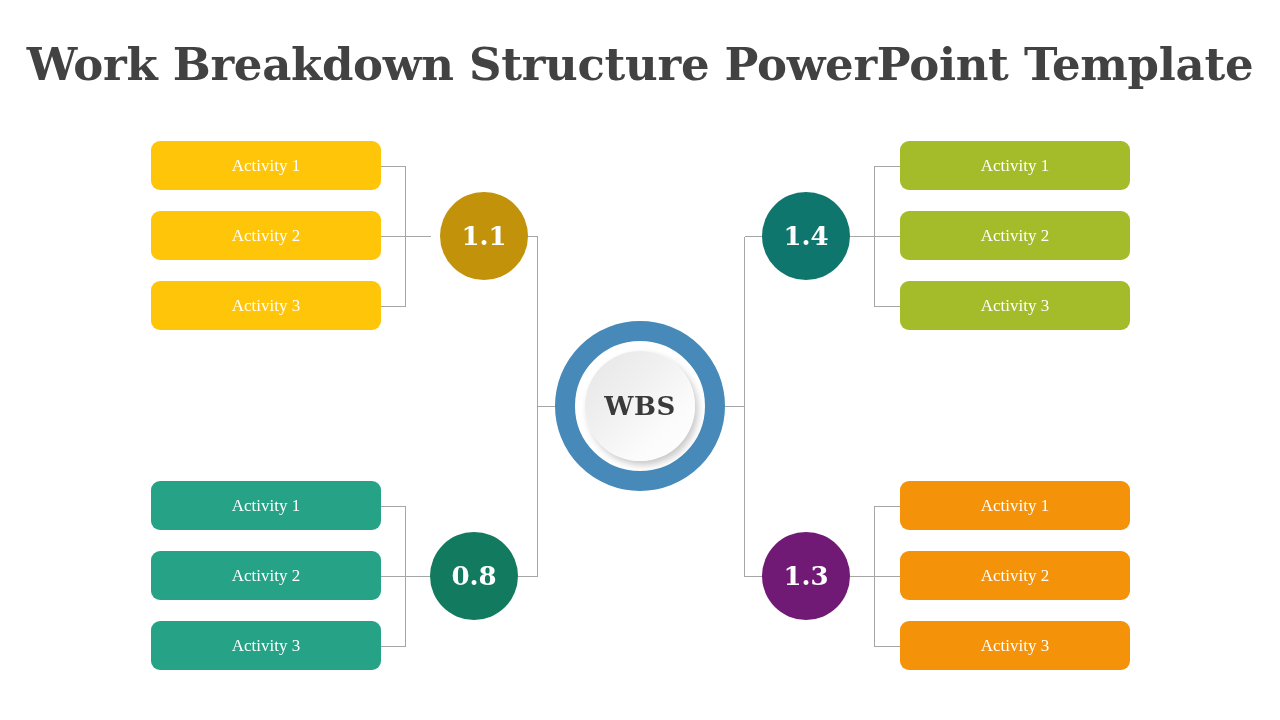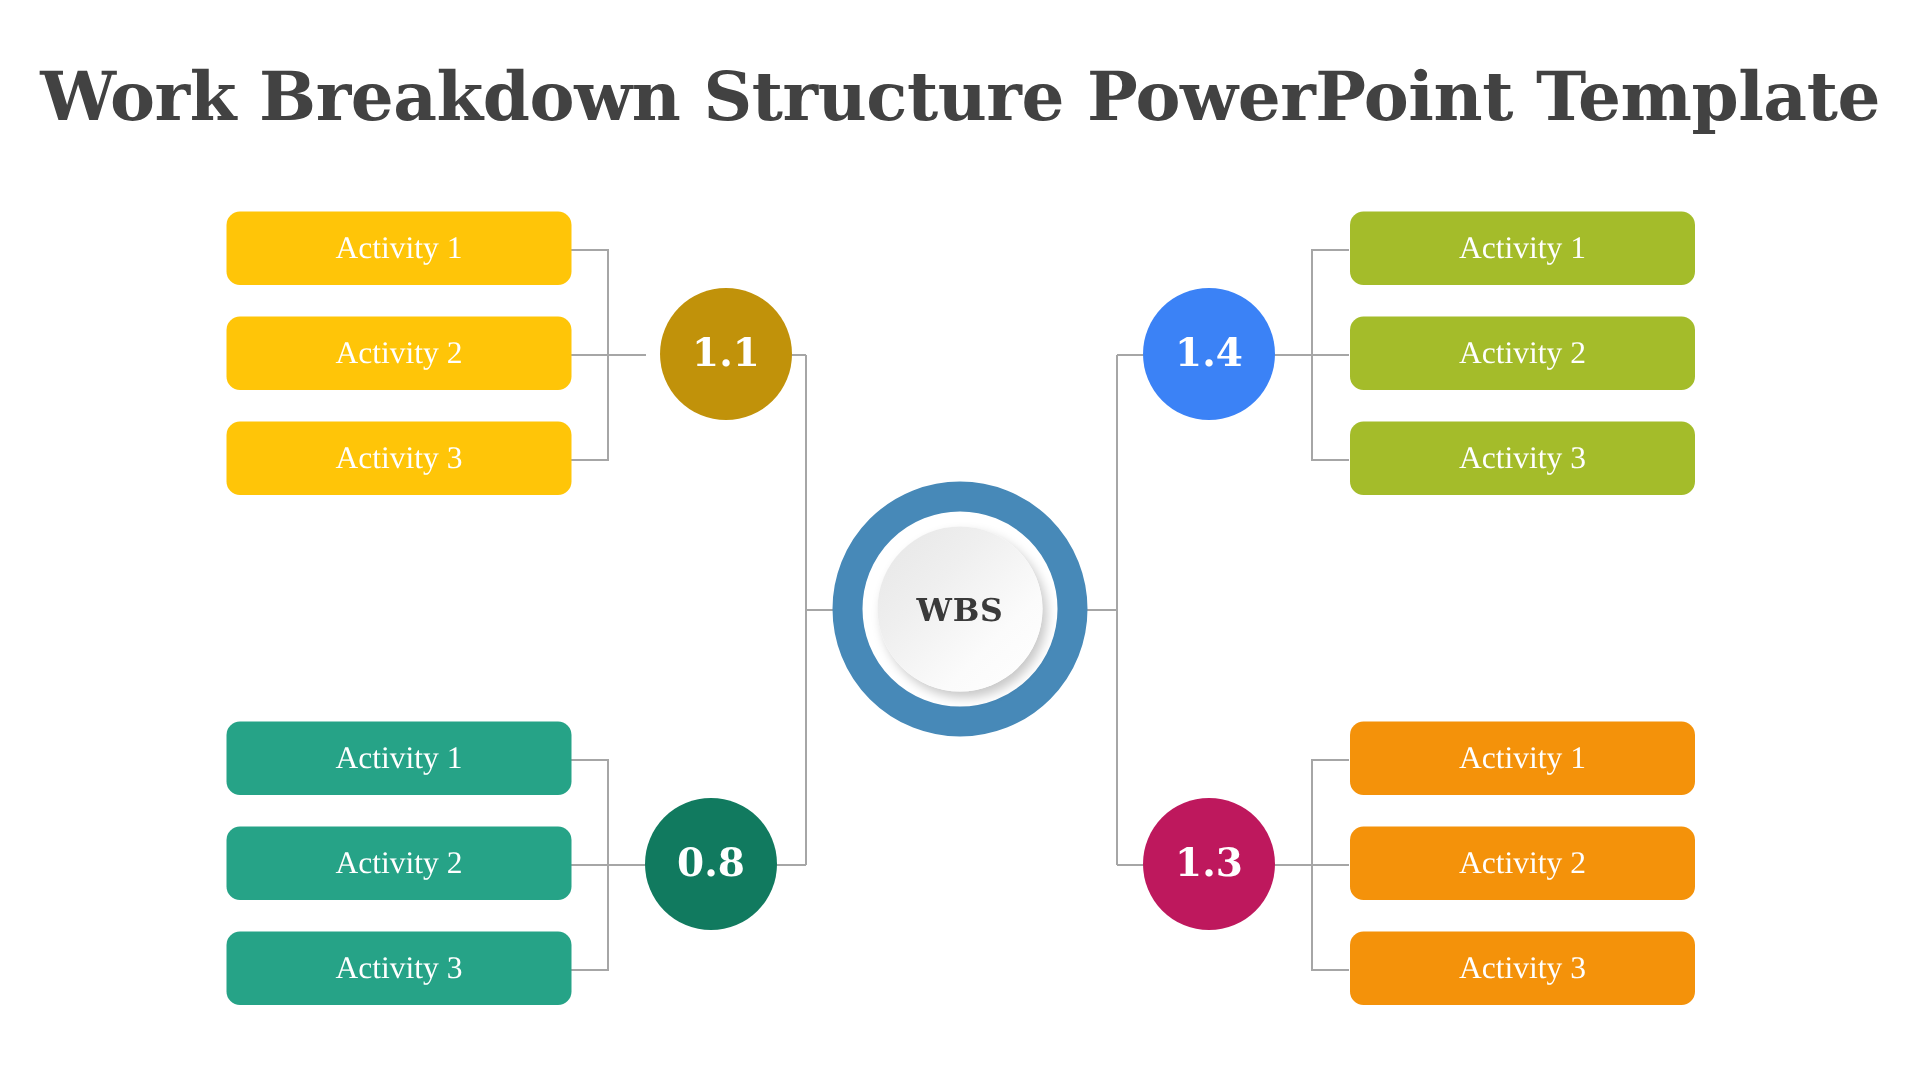--- a/index.html
+++ b/index.html
@@ -48,21 +48,21 @@
   
   .activity-box {
     position: absolute;
     height: 49px;
     width: 230px;
     border-radius: 9px;
     display: flex;
     align-items: center;
     justify-content: center;
     color: #ffffff;
-    font-size: 21px;
+    font-size: 17px;
     font-family: "Liberation Serif", "DejaVu Serif", serif;
     line-height: 1;
     box-sizing: border-box;
   }
   .group-left .activity-box  { left: 151px; }
   .group-right .activity-box { left: 900px; }
 
   
   .node-circle {
     position: absolute;
@@ -106,21 +106,21 @@
     border-radius: 50%;
     background: linear-gradient(135deg, #e6e6e6 0%, #efefef 35%, #fbfbfb 70%, #ffffff 100%);
     box-shadow: 3px 4px 7px rgba(0,0,0,0.22);
     display: flex;
     align-items: center;
     justify-content: center;
   }
   .hub-label {
     font-family: "DejaVu Serif", "Liberation Serif", serif;
     font-weight: bold;
-    font-size: 21px;
+    font-size: 26px;
     color: #3a3a3a;
     letter-spacing: 0.5px;
   }
 </style>
 </head>
 <body>
 
 <div id="slide">
 
   <div class="slide-title" style="color: rgb(66, 66, 66);">Work Breakdown Structure PowerPoint Template</div>
@@ -197,24 +197,24 @@
     <div class="activity-box" style="top: 481px; background: rgb(244, 146, 10);">
       <span>Activity 1</span>
     </div>
     <div class="activity-box" style="top: 551px; background: rgb(244, 146, 10);">
       <span>Activity 2</span>
     </div>
     <div class="activity-box" style="top: 621px; background: rgb(244, 146, 10);">
       <span>Activity 3</span>
     </div>
 
-    <div class="node-circle" style="left: 762px; top: 192px; background: #3b82f6;">
+    <div class="node-circle" style="left: 762px; top: 192px; background: #0f766e;">
       <span>1.4</span>
     </div>
-    <div class="node-circle" style="left: 762px; top: 532px; background: #be185d;">
+    <div class="node-circle" style="left: 762px; top: 532px; background: #701a75;">
       <span>1.3</span>
     </div>
   </div>
 
   <div class="hub">
     <div class="hub-ring" style="border-color: rgb(71, 137, 184);"></div>
     <div class="hub-inner">
       <span class="hub-label" style="color: rgb(58, 58, 58);">WBS</span>
     </div>
   </div>

